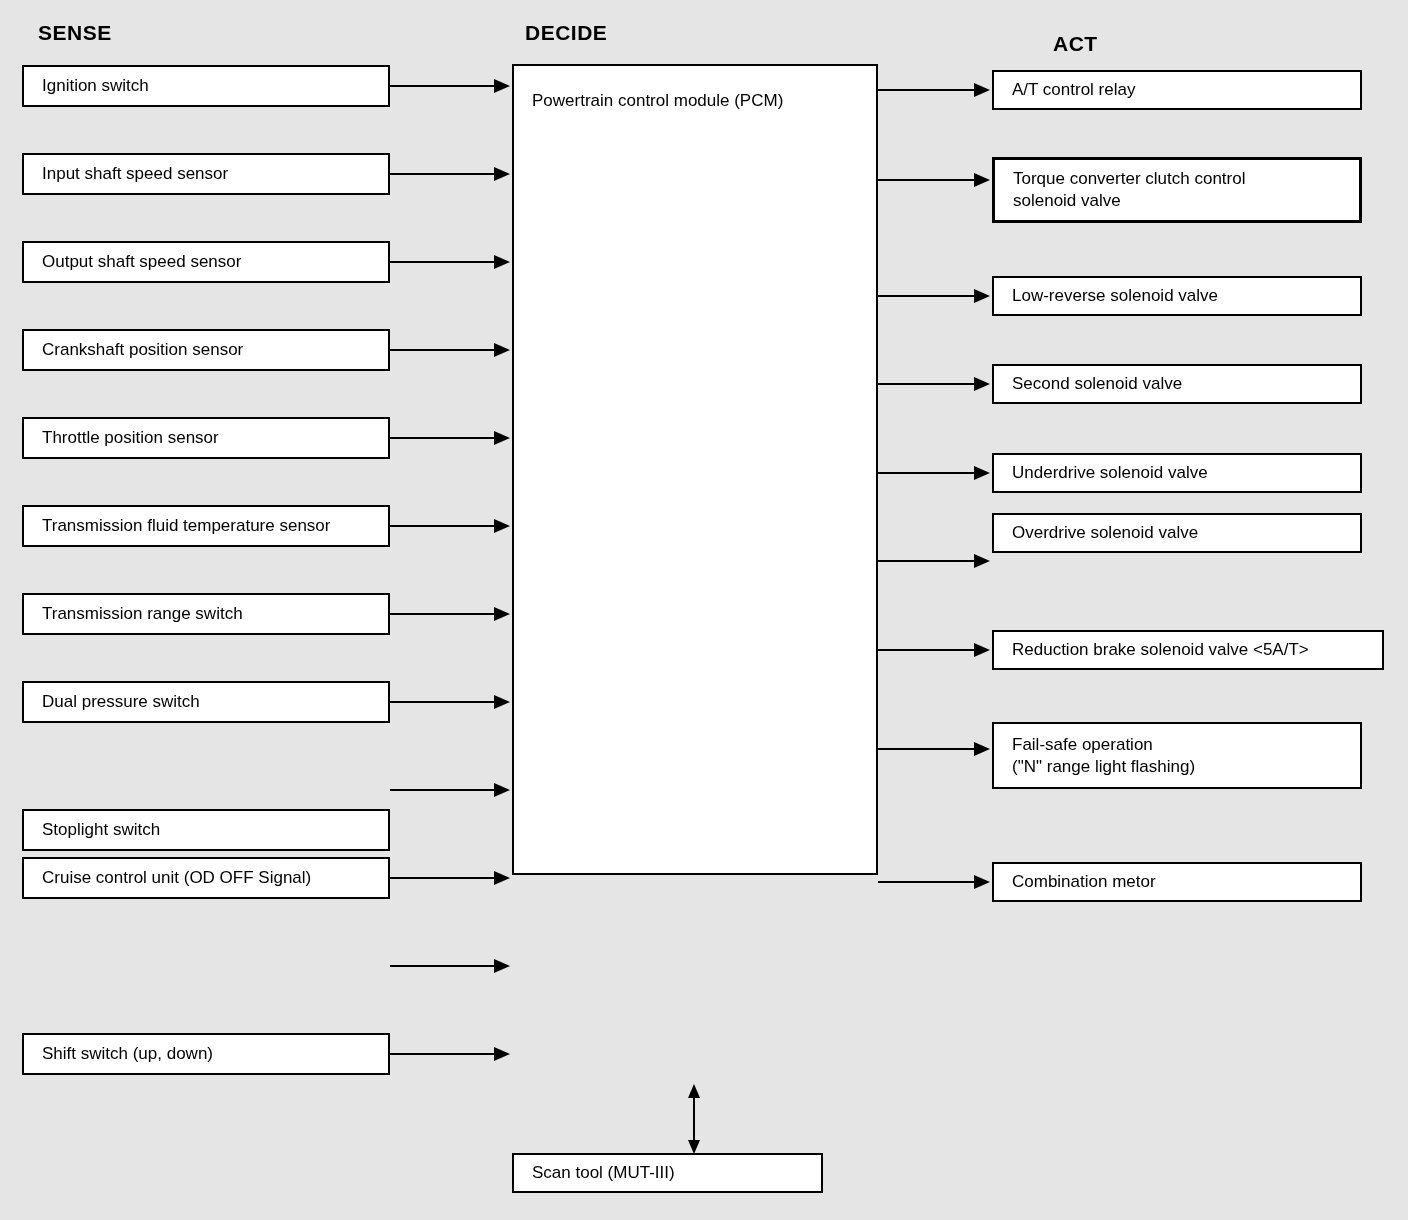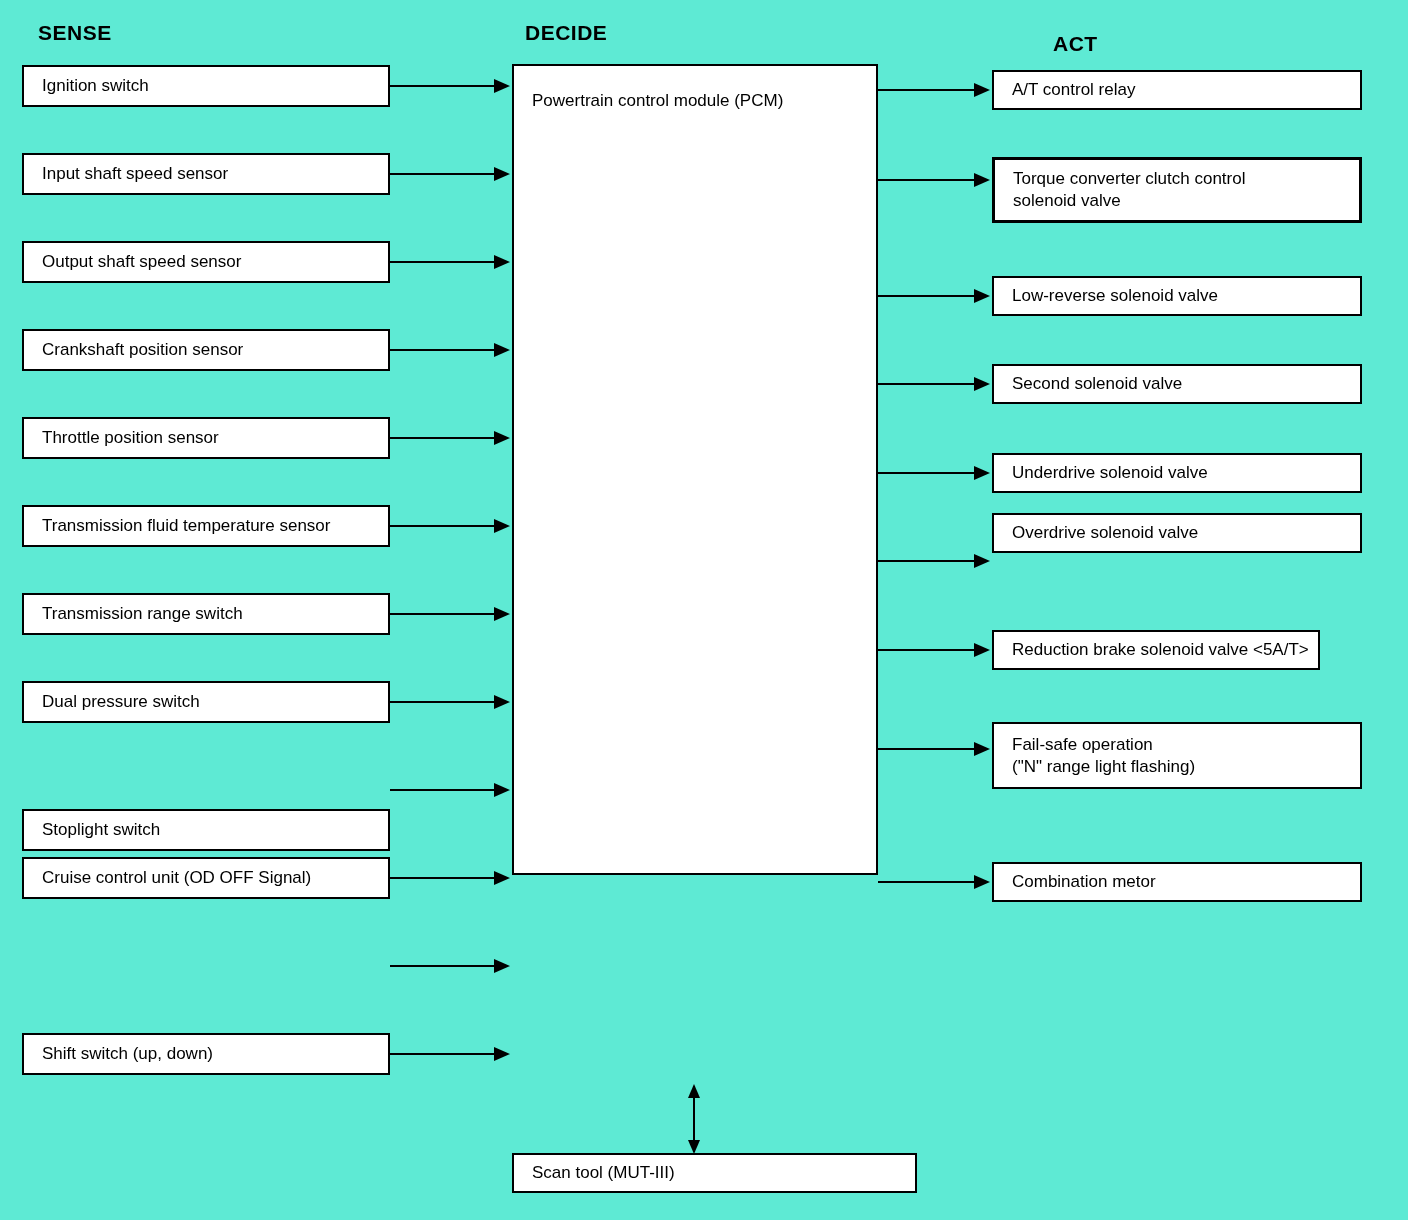--- a/index.html
+++ b/index.html
@@ -4,21 +4,21 @@
 <style>
   html, body {
     margin: 0;
     padding: 0;
     background: #ffffff;
   }
   #canvas {
     position: relative;
     width: 1408px;
     height: 1220px;
-    background: #5eead4;
+    background: #e5e5e5;
     font-family: "Liberation Sans", sans-serif;
     color: #000000;
     overflow: hidden;
   }
 
   .col-header {
     position: absolute;
     font-size: 21px;
     font-weight: bold;
     letter-spacing: 0.5px;
@@ -127,21 +127,21 @@
 
   <div class="node" style="left:512px; top:64px; width:366px; height:811px; align-items:flex-start; padding-top:24px;">Powertrain control module (PCM)</div>
 
   <div class="node" style="left:992px; top:70px; width:370px; height:40px;">A/T control relay</div>
   <div class="node thick" style="left:992px; top:157px; width:370px; height:66px;">Torque converter clutch control
 solenoid valve</div>
   <div class="node" style="left:992px; top:276px; width:370px; height:40px;">Low-reverse solenoid valve</div>
   <div class="node" style="left:992px; top:364px; width:370px; height:40px;">Second solenoid valve</div>
   <div class="node" style="left:992px; top:453px; width:370px; height:40px;">Underdrive solenoid valve</div>
   <div class="node" style="left:992px; top:513px; width:370px; height:40px;">Overdrive solenoid valve</div>
-  <div class="node" style="left:992px; top:630px; width:328px; height:40px;">Reduction brake solenoid valve &lt;5A/T&gt;</div>
+  <div class="node" style="left:992px; top:630px; width:392px; height:40px;">Reduction brake solenoid valve &lt;5A/T&gt;</div>
   <div class="node" style="left:992px; top:722px; width:370px; height:67px;">Fail-safe operation
 ("N" range light flashing)</div>
   <div class="node" style="left:992px; top:862px; width:370px; height:40px;">Combination metor</div>
 
   <div class="edge h" style="left:878px; top:89px;  width:98px;"></div>
   <div class="arrowhead right" style="left:974px; top:83px;"></div>
 
   <div class="edge h" style="left:878px; top:179px; width:98px;"></div>
   <div class="arrowhead right" style="left:974px; top:173px;"></div>
 
@@ -163,15 +163,15 @@
   <div class="edge h" style="left:878px; top:748px; width:98px;"></div>
   <div class="arrowhead right" style="left:974px; top:742px;"></div>
 
   <div class="edge h" style="left:878px; top:881px; width:98px;"></div>
   <div class="arrowhead right" style="left:974px; top:875px;"></div>
 
   <div class="edge v" style="left:693px; top:1086px; height:66px;"></div>
   <div class="arrowhead up" style="left:688px; top:1084px;"></div>
   <div class="arrowhead down" style="left:688px; top:1140px;"></div>
 
-  <div class="node" style="left:512px; top:1153px; width:405px; height:40px;">Scan tool (MUT-III)</div>
+  <div class="node" style="left:512px; top:1153px; width:311px; height:40px;">Scan tool (MUT-III)</div>
 
 </div>
 
 </body></html>

